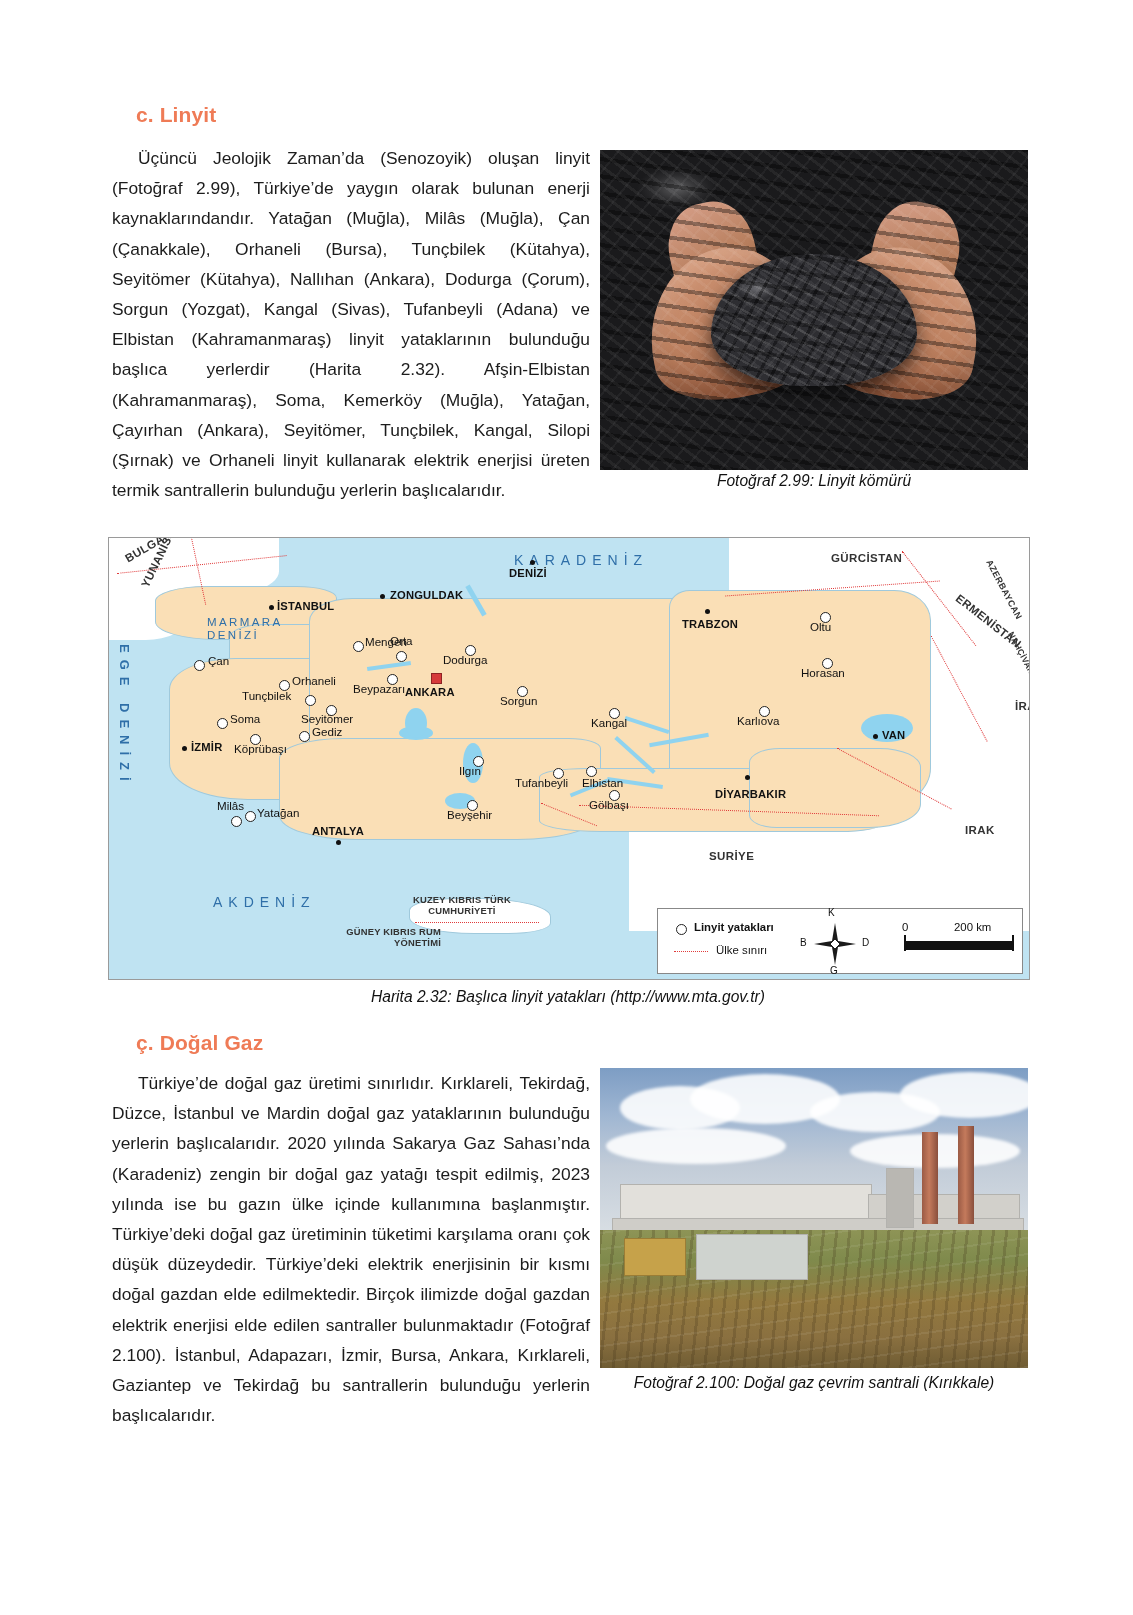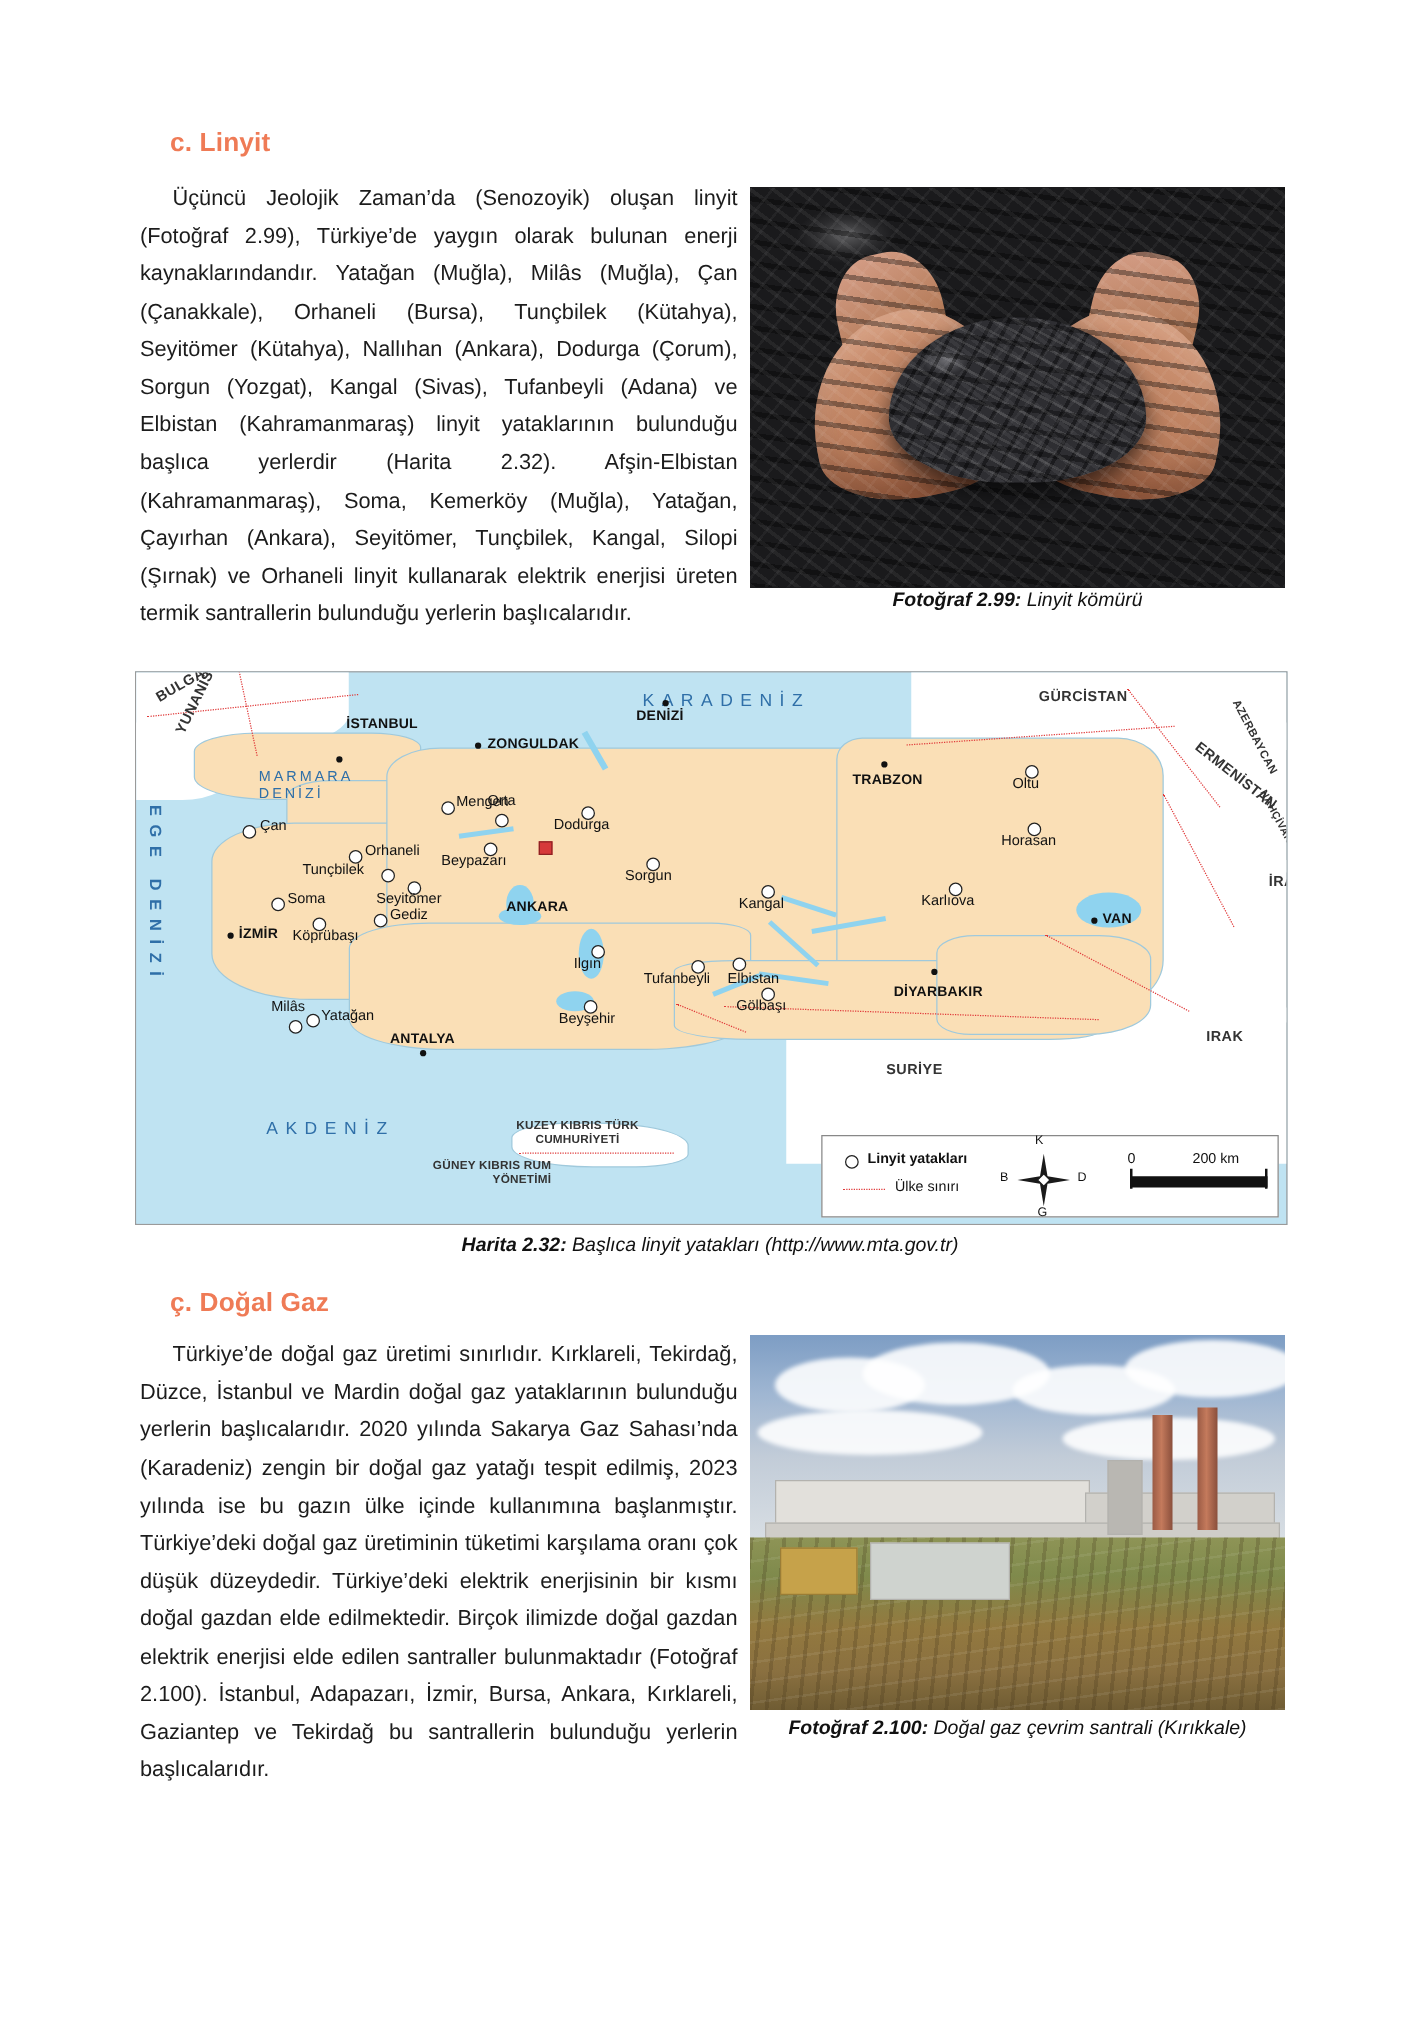--- a/index.html
+++ b/index.html
@@ -37,21 +37,21 @@
   
   .photo{position:absolute; overflow:hidden;}
   .caption{
     position:absolute;
     font-size:15.6px;
     font-style:italic;
     text-align:center;
     line-height:22px;
     color:#111;
   }
-  .caption b{font-style:italic; font-weight:bold;}
+  .caption b{font-style:italic; font-weight:normal;}
 
   
   .coal{
     background:
       radial-gradient(ellipse 40px 22px at 18% 12%, #5a5a5c 0%, #2c2c2e 60%, #1a1a1c 100%),
       radial-gradient(ellipse 52px 26px at 72% 8%,  #4d4d50 0%, #262628 65%, #141416 100%),
       radial-gradient(ellipse 46px 24px at 42% 86%, #4f4f52 0%, #242426 65%, #141416 100%),
       radial-gradient(ellipse 60px 30px at 88% 72%, #46464a 0%, #202022 65%, #111113 100%),
       radial-gradient(ellipse 48px 26px at 8%  62%, #505054 0%, #242427 65%, #131315 100%),
       linear-gradient(145deg,#2a2a2c 0%,#1c1c1e 40%,#242426 70%,#121214 100%);
@@ -271,33 +271,33 @@
     <div class="ctryname" style="left:852px; top:54px; transform:rotate(38deg); transform-origin:left top;">ERMENİSTAN</div>
     <div class="ctryname" style="left:906px; top:92px; font-size:8.4px; transform:rotate(62deg); transform-origin:left top;">NAHÇİVAN</div>
     <div class="ctryname" style="left:906px; top:162px;">İRAN</div>
     <div class="ctryname" style="left:856px; top:286px;">IRAK</div>
     <div class="ctryname" style="left:600px; top:312px;">SURİYE</div>
 
     <div class="cyplabel" style="left:283px; top:356px; width:140px;">KUZEY KIBRIS TÜRK CUMHURİYETİ</div>
     <div class="cyplabel" style="left:222px; top:388px; width:110px;text-align:right;">GÜNEY KIBRIS RUM YÖNETİMİ</div>
 
     <div class="dotcity" style="left:160px; top:67px;"></div>
-    <div class="cityname caps" style="left:168px; top:35px;">İSTANBUL</div>
+    <div class="cityname caps" style="left:168px; top:62px;">İSTANBUL</div>
 
     <div class="dotcity" style="left:421px; top:22px;"></div>
     <div class="cityname caps" style="left:400px; top:29px;">DENİZİ</div>
 
     <div class="dotcity" style="left:271px; top:56px;"></div>
     <div class="cityname caps" style="left:281px; top:51px;">ZONGULDAK</div>
 
     <div class="dotcity" style="left:596px; top:71px;"></div>
     <div class="cityname caps" style="left:573px; top:80px;">TRABZON</div>
 
     <div class="capital" style="left:322px; top:135px;"></div>
-    <div class="cityname caps" style="left:296px; top:148px;margin-top:34px;">ANKARA</div>
+    <div class="cityname caps" style="left:296px; top:148px;">ANKARA</div>
 
     <div class="dotcity" style="left:73px; top:208px;"></div>
     <div class="cityname caps" style="left:82px; top:203px;">İZMİR</div>
 
     <div class="dotcity" style="left:227px; top:302px;"></div>
     <div class="cityname caps" style="left:203px; top:287px;">ANTALYA</div>
 
     <div class="dotcity" style="left:636px; top:237px;"></div>
     <div class="cityname caps" style="left:606px; top:250px;">DİYARBAKIR</div>
 

